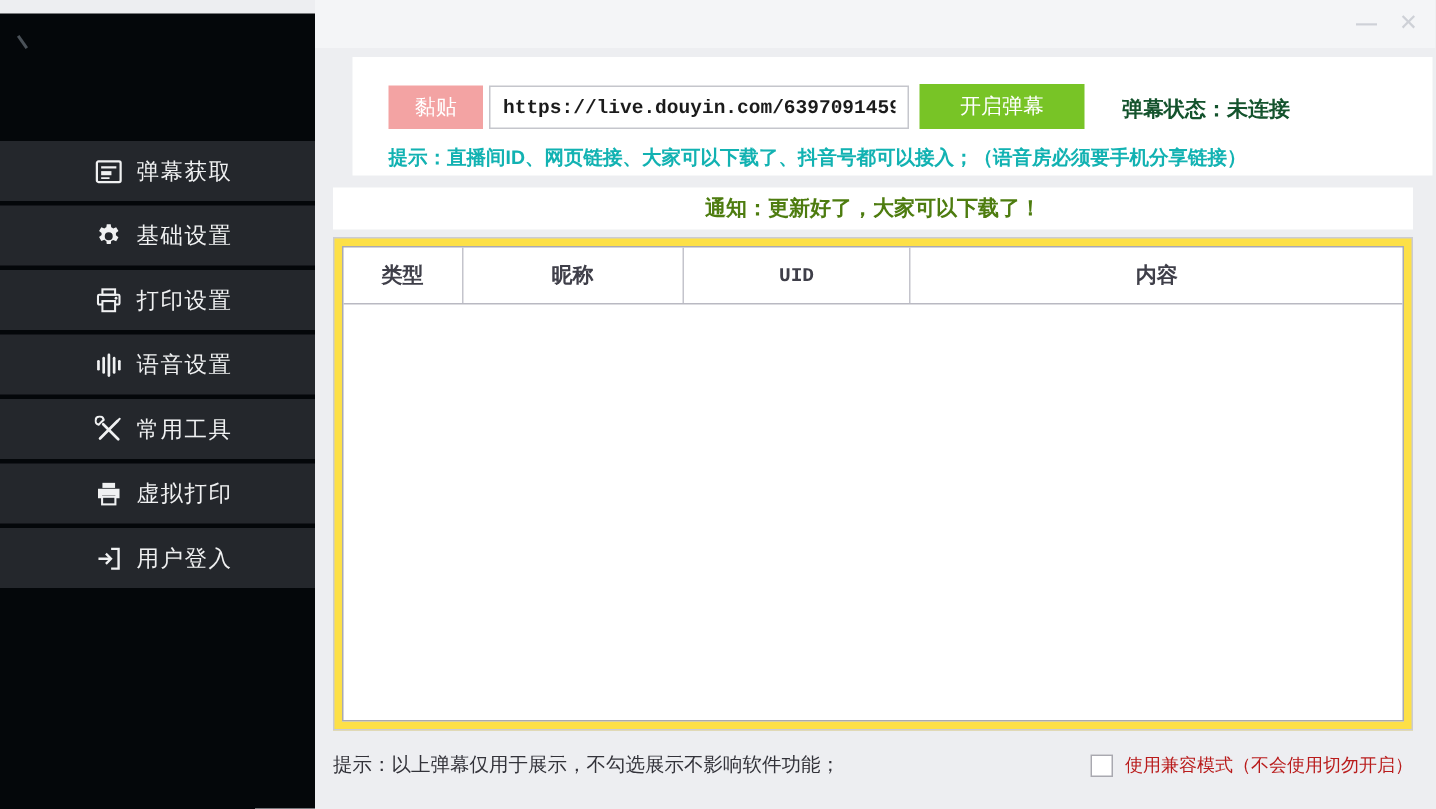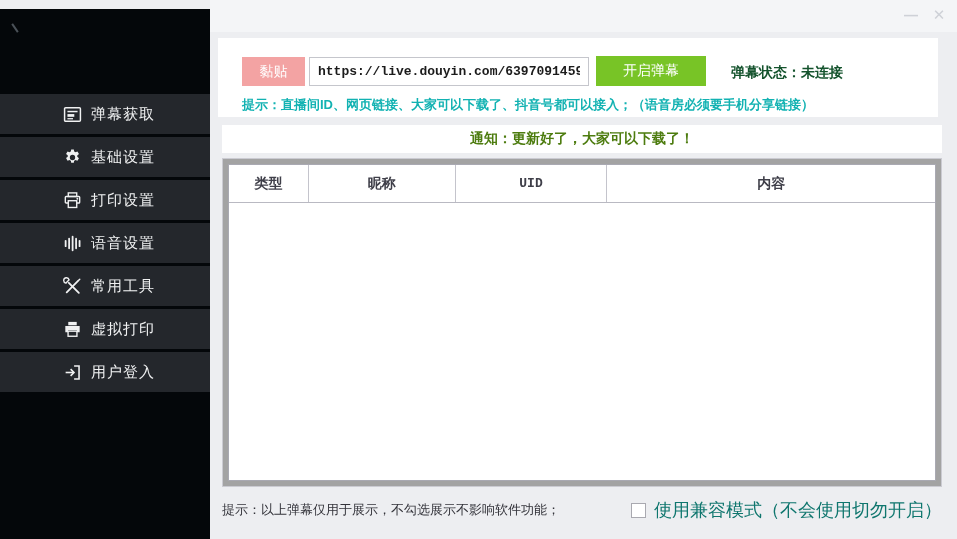--- a/index.html
+++ b/index.html
@@ -40,21 +40,21 @@
   }
   .win-btn {
     position: absolute; top: 0; width: 28px; height: 30px;
     display: flex; align-items: center; justify-content: center;
     color: #ced1d7; font-size: 14px; cursor: pointer; user-select: none;
   }
   .win-min { right: 32px; font-weight: bold; letter-spacing: 0; }
   .win-close { right: 4px; font-size: 15px; }
 
   .panel { position: absolute; background: #ffffff; }
-  .connect-panel { left: 8px; top: 38px; width: 720px; height: 79px; }
+  .connect-panel { left: 25px; top: 38px; width: 720px; height: 79px; }
 
   .paste-btn {
     position: absolute; left: 24px; top: 19px; width: 63px; height: 29px;
     background: #f3a3a3; border: none; color: #ffffff; font-size: 14px;
     font-family: inherit; cursor: pointer;
   }
   .url-input {
     position: absolute; left: 91px; top: 19px; width: 280px; height: 29px;
     border: 1px solid #c5c6cc; background: #ffffff;
     font-family: "Liberation Mono", "DejaVu Sans Mono", monospace;
@@ -77,21 +77,21 @@
 
   .notice-panel {
     left: 12px; top: 125px; width: 720px; height: 28px;
     display: flex; align-items: center; justify-content: center;
   }
   .notice-text { font-size: 14px; font-weight: bold; color: #4d7c0f; }
 
   
   .table-wrap {
     position: absolute; left: 12px; top: 158px; width: 720px; height: 329px;
-    background: #a3a3a3; border: 1px solid #cbcbd2; padding: 5px;
+    background: #fde047; border: 1px solid #cbcbd2; padding: 5px;
   }
   .table {
     width: 100%; height: 100%; border: 1px solid #a9a9b2;
     display: flex; flex-direction: column; background: #ffffff;
   }
   .thead { display: flex; height: 38px; border-bottom: 1px solid #b9b9c2; }
   .th {
     display: flex; align-items: center; justify-content: center;
     font-size: 14px; font-weight: bold; color: #3f3f49;
     border-right: 1px solid #c4c4cc;
@@ -107,21 +107,21 @@
   .footer {
     position: absolute; left: 12px; right: 15px; top: 499px; height: 22px;
     display: flex; align-items: center; justify-content: space-between;
   }
   .footer-hint { font-size: 13px; color: #33333a; text-align: right; }
   .compat { display: flex; align-items: center; cursor: pointer; }
   .checkbox {
     width: 15px; height: 15px; border: 1px solid #a9a9b0; background: #ffffff;
     display: inline-block;
   }
-  .compat-label { margin-left: 8px; font-size: 18px; color: #0f766e; }
+  .compat-label { margin-left: 8px; font-size: 12px; color: #b91c1c; }
 </style>
 </head>
 <body>
 
 <div class="window">
 
   <aside class="sidebar">
     <span class="logo-mark"></span>
     <nav class="menu">
 

